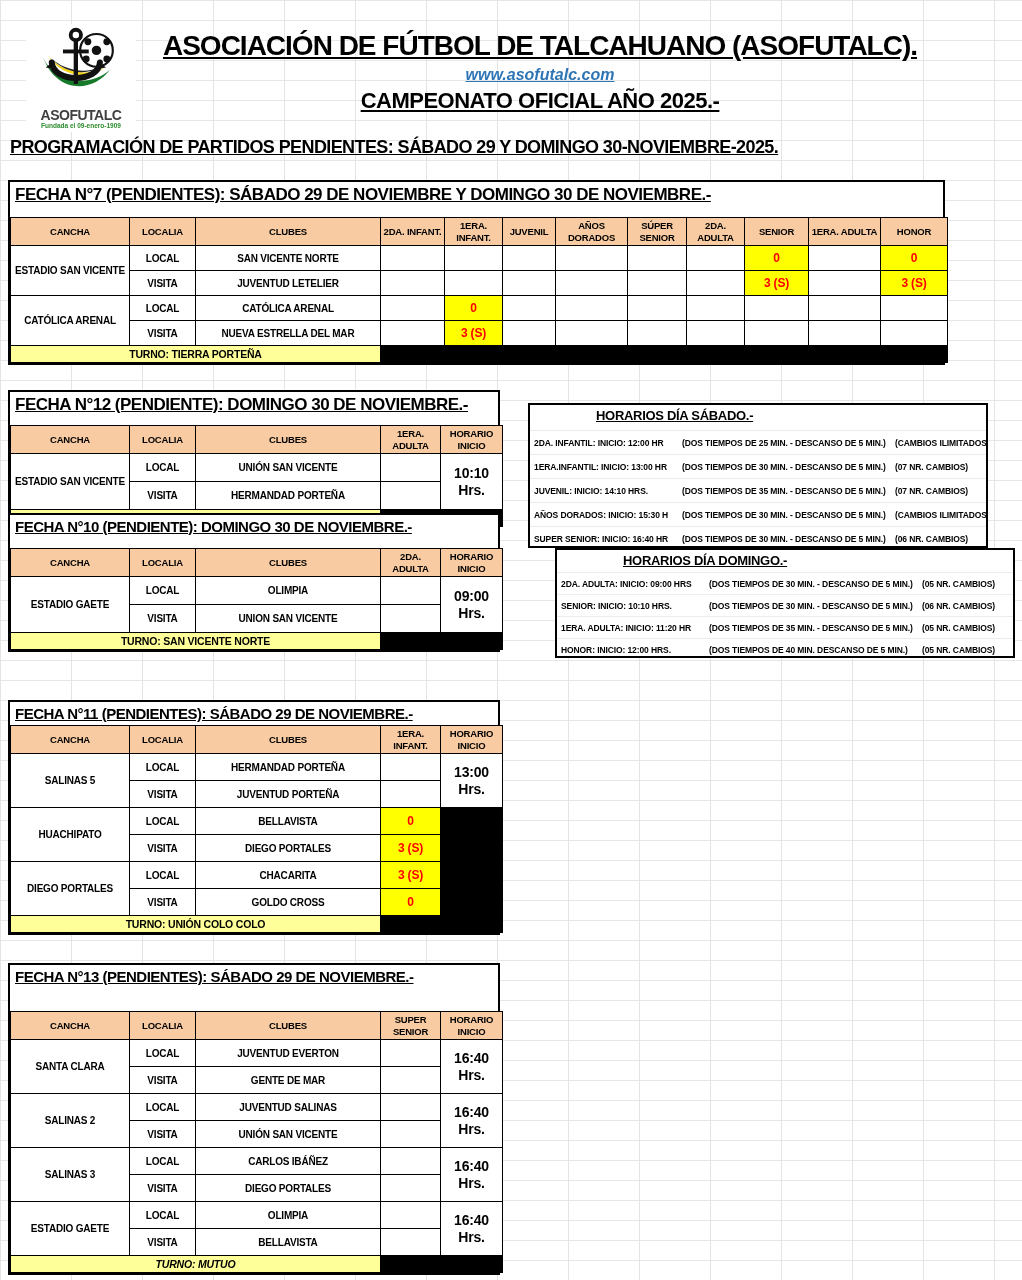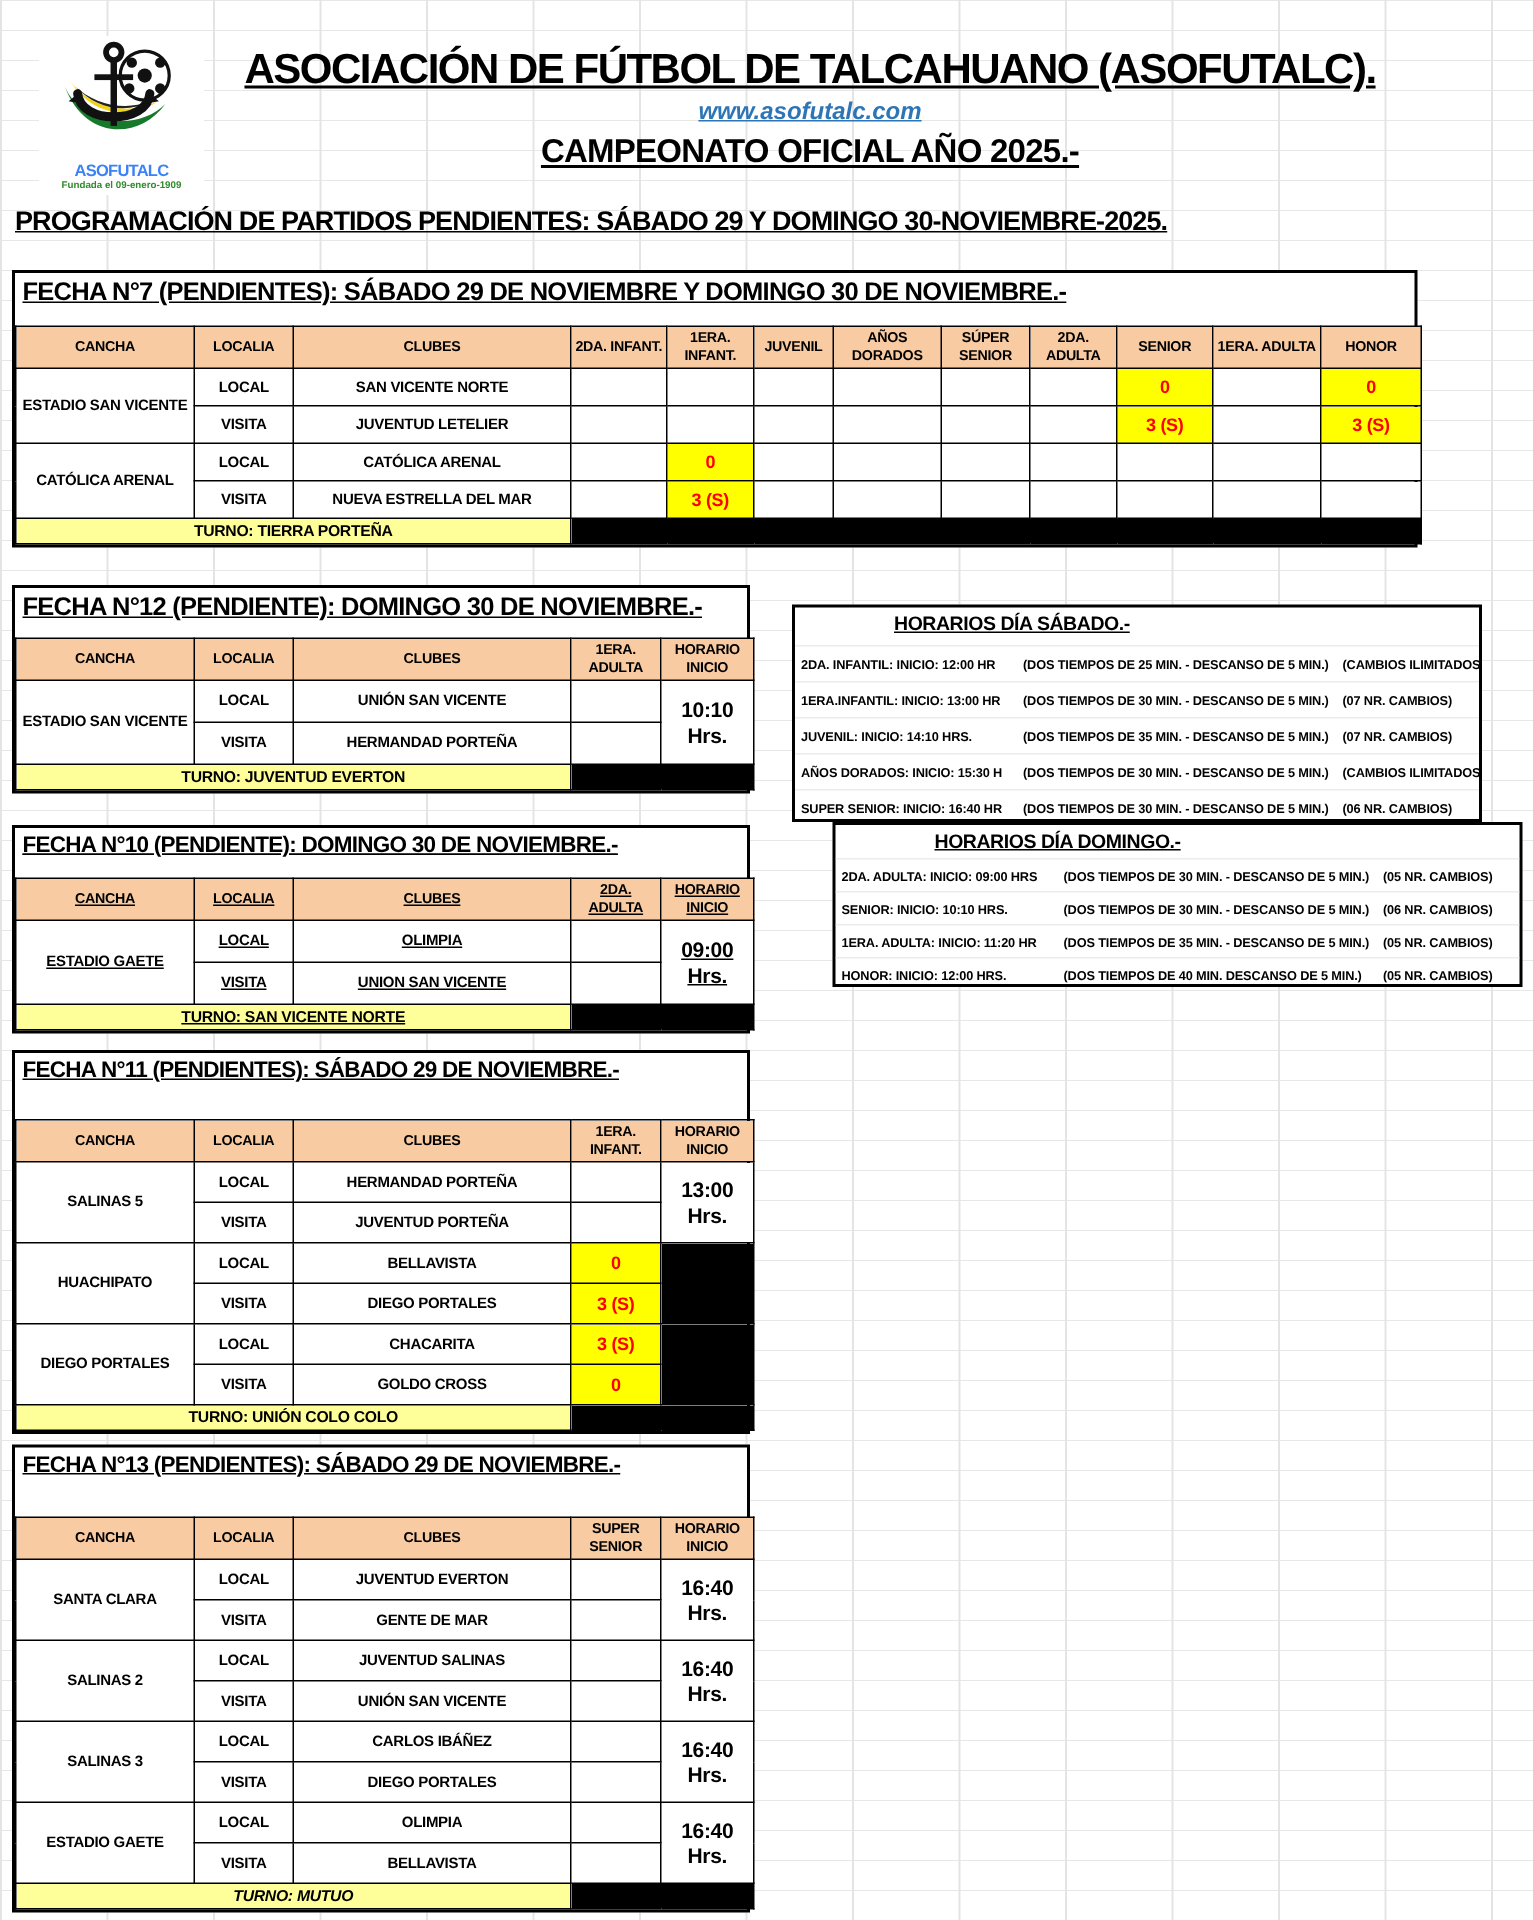--- a/index.html
+++ b/index.html
@@ -23,21 +23,21 @@
     font-size:28px; letter-spacing:-1px; text-decoration:underline; }
   .website { left:60px; top:66px; width:960px; text-align:center;
     font-size:16px; font-style:italic; color:#2E75B6; text-decoration:underline; }
   .subtitle { left:60px; top:88px; width:960px; text-align:center;
     font-size:22px; letter-spacing:-0.5px; text-decoration:underline; }
   .section-heading { left:10px; top:137px; font-size:18px; letter-spacing:-0.6px;
     text-decoration:underline; white-space:nowrap; }
 
   
   .logo { left:26px; top:24px; width:110px; text-align:center; background:#fff; padding:2px; }
-  .logo-name { font-size:11px; color:#3b82f6; letter-spacing:-0.5px; line-height:1; }
+  .logo-name { font-size:14px; color:#404040; letter-spacing:-0.5px; line-height:1; }
   .logo-founded { font-size:6.5px; color:#2e8b2e; line-height:1.2; }
 
   
   .tbl { position:absolute; border:2px solid #000; background:#fff; }
   .tbl-title { padding:3px 4px 0 5px; text-decoration:underline;
     letter-spacing:-0.5px; white-space:nowrap; overflow:hidden; }
   .tbl table { border-collapse:collapse; width:100%; table-layout:fixed; }
   .tbl th, .tbl td { border:1px solid #000; text-align:center; vertical-align:middle;
     overflow:hidden; padding:0 1px; letter-spacing:-0.2px; }
   .tbl th { background:var(--hdr,#F8CBA2); font-size:9.5px; line-height:1.2; }
@@ -218,21 +218,21 @@
             <td>HERMANDAD PORTEÑA</td>
             <td></td>
           </tr>
           <tr style="height: 17px;">
             <td class="turno" colspan="3">TURNO: JUVENTUD EVERTON</td>
             <td class="blackbar" colspan="2"></td>
           </tr>
         </tbody>
       </table>
     </div>
-    <div class="tbl" style="left: 8px; top: 550px; width: 492px; text-decoration: underline;">
+    <div class="tbl" style="left: 8px; top: 513px; width: 492px;">
       <div class="tbl-title" style="font-size: 15px; height: 33px;">FECHA N°10 (PENDIENTE): DOMINGO 30 DE NOVIEMBRE.-</div>
       <table>
         <colgroup>
           <col style="width: 119px;">
           <col style="width: 66px;">
           <col style="width: 185px;">
           <col style="width: 60px;">
           <col style="width: 62px;">
         </colgroup>
         <thead>
@@ -261,21 +261,21 @@
             <td></td>
           </tr>
           <tr style="height: 17px;">
             <td class="turno" colspan="3">TURNO: SAN VICENTE NORTE</td>
             <td class="blackbar" colspan="2"></td>
           </tr>
         </tbody>
       </table>
     </div>
     <div class="tbl" style="left: 8px; top: 700px; width: 492px;">
-      <div class="tbl-title" style="font-size: 15px; height: 44px;">FECHA N°11 (PENDIENTES): SÁBADO 29 DE NOVIEMBRE.-</div>
+      <div class="tbl-title" style="font-size: 15px; height: 23px;">FECHA N°11 (PENDIENTES): SÁBADO 29 DE NOVIEMBRE.-</div>
       <table>
         <colgroup>
           <col style="width: 119px;">
           <col style="width: 66px;">
           <col style="width: 185px;">
           <col style="width: 60px;">
           <col style="width: 62px;">
         </colgroup>
         <thead>
           <tr style="height: 28px;">

